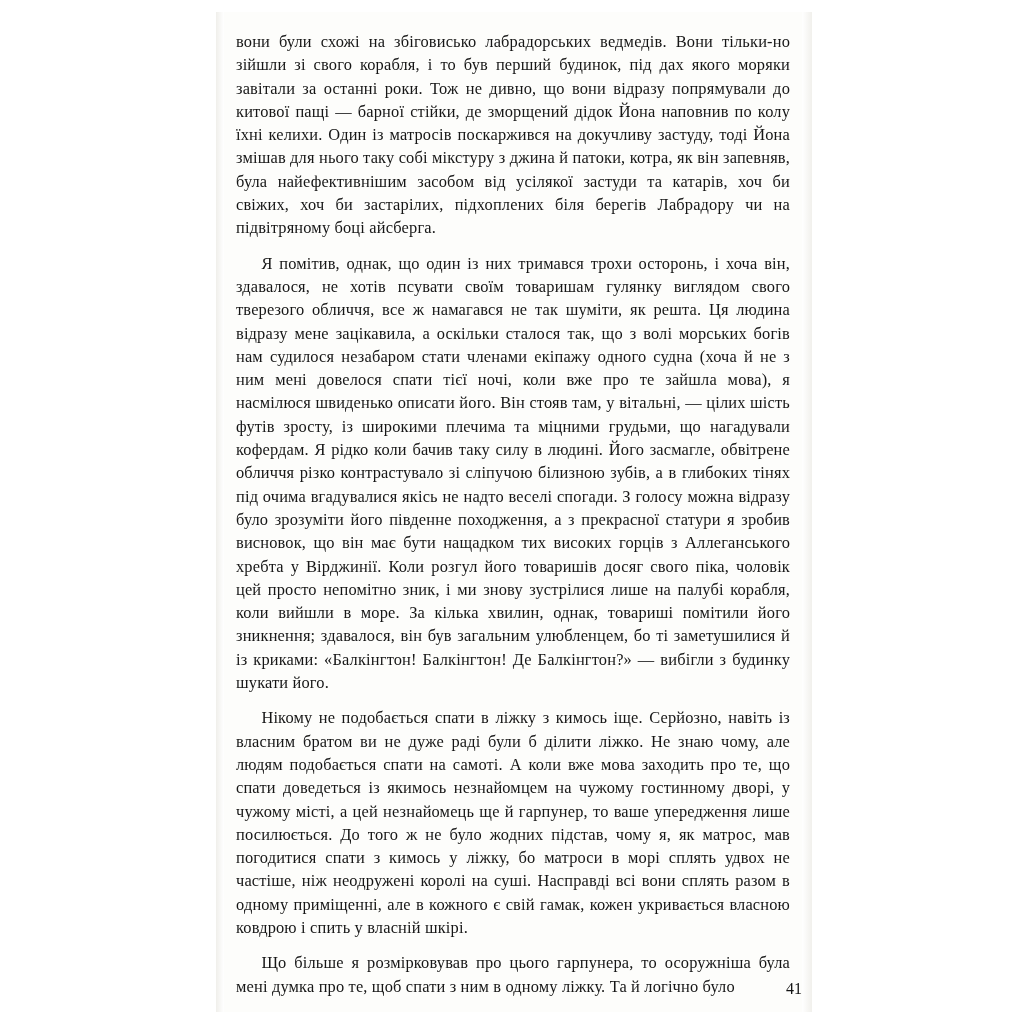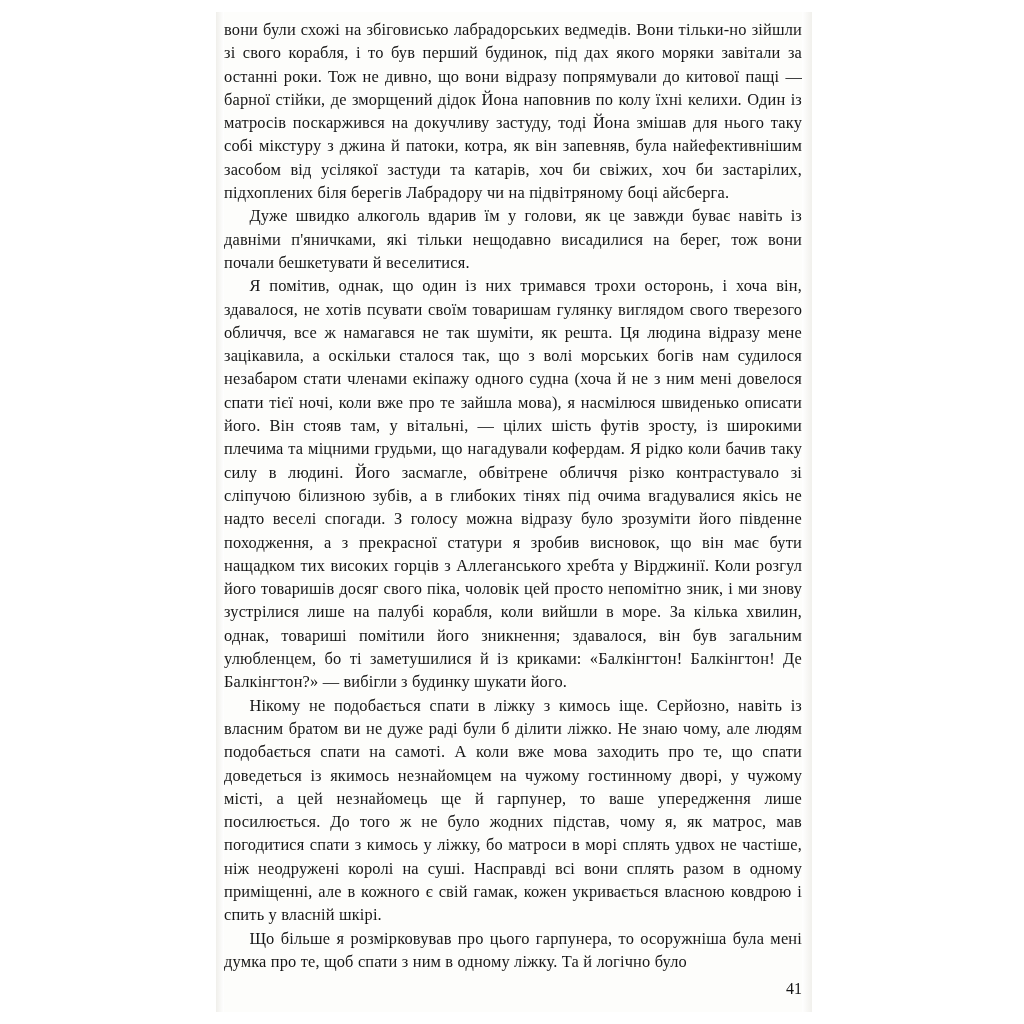--- a/index.html
+++ b/index.html
@@ -33,21 +33,21 @@
     padding-top: 6px;
     color: #161616;
     font-size: 16.4px;
     line-height: 23.3px;
     text-align: justify;
     text-justify: inter-word;
     hyphens: manual;
     letter-spacing: 0.01em;
   }
   .para {
-    margin: 0;
+    margin: 12px;
     text-indent: 1.55em;
   }
   .para.first {
     text-indent: 0;
   }
   .folio {
     position: absolute;
     left: 0;
     right: 0;
     top: 968px;
@@ -77,20 +77,19 @@
 </head>
 <body>
 
 <div class="page">
   <div class="edge-left"></div>
   <div class="edge-right"></div>
 
   <div class="page-inner">
     <div class="text-column">
       <p class="para first">вони були схожі на збіговисько лабрадорських ведмедів. Вони тільки-но зійшли зі свого корабля, і то був перший будинок, під дах якого моряки завітали за останні роки. Тож не дивно, що вони відразу попрямували до китової пащі — барної стійки, де зморщений дідок Йона наповнив по колу їхні келихи. Один із матросів поскаржився на докучливу застуду, тоді Йона змішав для нього таку собі мікстуру з джина й патоки, котра, як він запевняв, була найефективнішим засобом від усілякої застуди та катарів, хоч би свіжих, хоч би застарілих, підхоплених біля берегів Лабрадору чи на підвітряному боці айсберга.</p>
-      <p class="para">Дуже швидко алкоголь вдарив їм у голови, як це завжди буває навіть із давніми п'яничками, які тільки нещодавно висадилися на берег, тож вони почали бешкетувати й веселитися.</p>
       <p class="para">Я помітив, однак, що один із них тримався трохи осторонь, і хоча він, здавалося, не хотів псувати своїм товаришам гулянку виглядом свого тверезого обличчя, все ж намагався не так шуміти, як решта. Ця людина відразу мене зацікавила, а оскільки сталося так, що з волі морських богів нам судилося незабаром стати членами екіпажу одного судна (хоча й не з ним мені довелося спати тієї ночі, коли вже про те зайшла мова), я насмілюся швиденько описати його. Він стояв там, у вітальні, — цілих шість футів зросту, із широкими плечима та міцними грудьми, що нагадували кофердам. Я рідко коли бачив таку силу в людині. Його засмагле, обвітрене обличчя різко контрастувало зі сліпучою білизною зубів, а в глибоких тінях під очима вгадувалися якісь не надто веселі спогади. З голосу можна відразу було зрозуміти його південне походження, а з прекрасної статури я зробив висновок, що він має бути нащадком тих високих горців з Аллеганського хребта у Вірджинії. Коли розгул його товаришів досяг свого піка, чоловік цей просто непомітно зник, і ми знову зустрілися лише на палубі корабля, коли вийшли в море. За кілька хвилин, однак, товариші помітили його зникнення; здавалося, він був загальним улюбленцем, бо ті заметушилися й із криками: «Балкінгтон! Балкінгтон! Де Балкінгтон?» — вибігли з будинку шукати його.</p>
       <p class="para">Нікому не подобається спати в ліжку з кимось іще. Серйозно, навіть із власним братом ви не дуже раді були б ділити ліжко. Не знаю чому, але людям подобається спати на самоті. А коли вже мова заходить про те, що спати доведеться із якимось незнайомцем на чужому гостинному дворі, у чужому місті, а цей незнайомець ще й гарпунер, то ваше упередження лише посилюється. До того ж не було жодних підстав, чому я, як матрос, мав погодитися спати з кимось у ліжку, бо матроси в морі сплять удвох не частіше, ніж неодружені королі на суші. Насправді всі вони сплять разом в одному приміщенні, але в кожного є свій гамак, кожен укривається власною ковдрою і спить у власній шкірі.</p>
       <p class="para">Що більше я розмірковував про цього гарпунера, то осоружніша була мені думка про те, щоб спати з ним в одному ліжку. Та й логічно було</p>
     </div>
     <div class="folio">41</div>
   </div>
 </div>
 
 </body></html>

